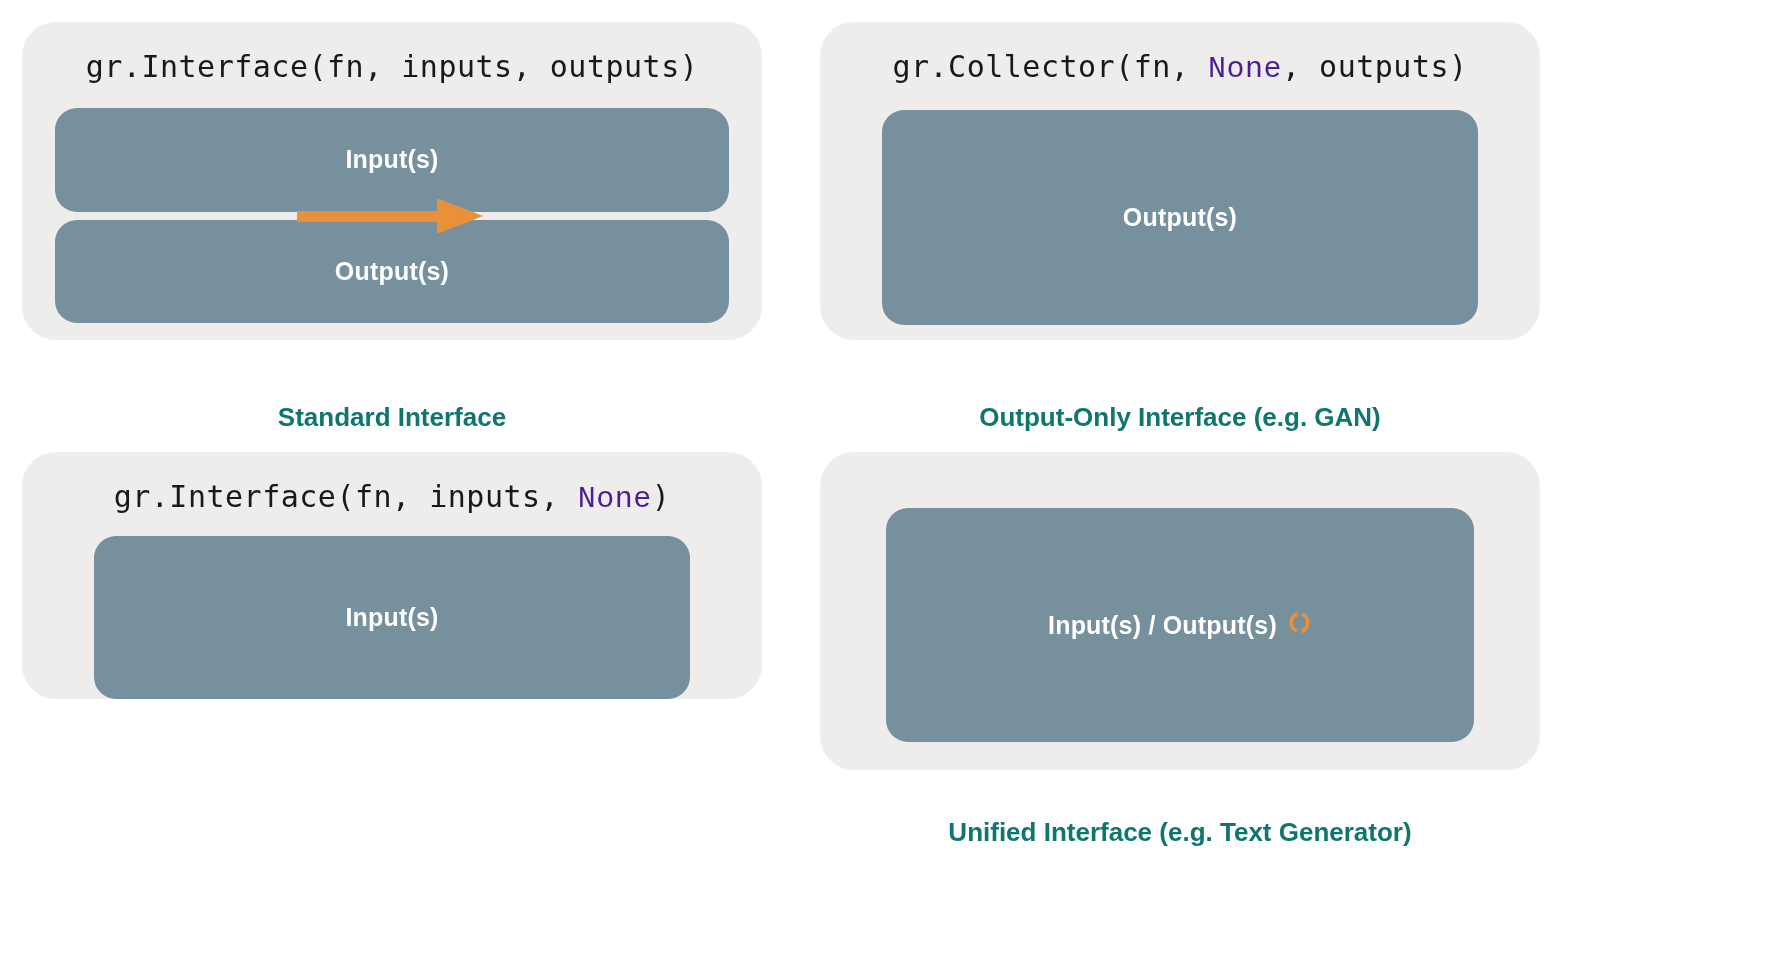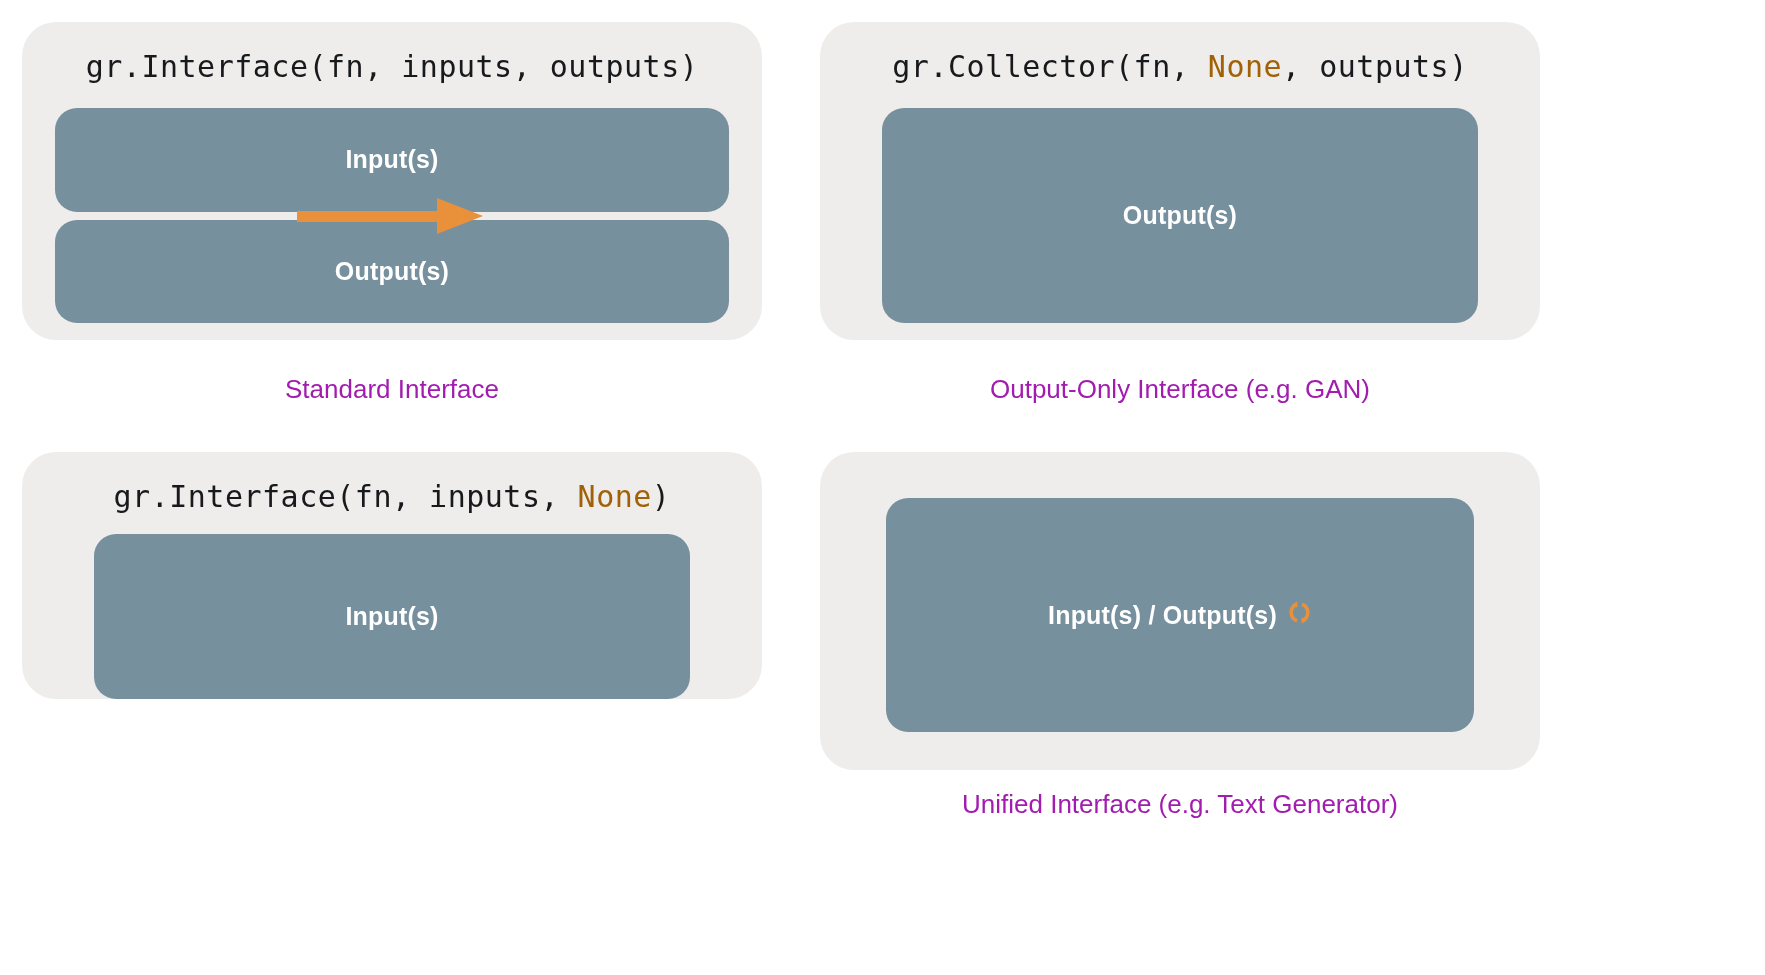--- a/index.html
+++ b/index.html
@@ -19,20 +19,21 @@
     width: 1765px;
     height: 975px;
     box-sizing: border-box;
   }
 
   .quadrant {
     position: absolute;
     display: flex;
     flex-direction: column;
     align-items: center;
+    gap: 28px;
   }
 
   
   .card {
     background: #eeedec;
     border-radius: 34px;
     box-sizing: border-box;
     display: flex;
     flex-direction: column;
     align-items: center;
@@ -41,21 +42,22 @@
 
   .code-header {
     font-family: "DejaVu Sans Mono", "Liberation Mono", monospace;
     font-size: 30px;
     color: #17191c;
     letter-spacing: 0.5px;
     white-space: pre;
     line-height: 1;
   }
   .code-header .kw-none {
-    color: #a16207;
+    color: #4c1d95;
+    font-family: Liberation Mono, monospace;
   }
 
   
   .slot-row {
     display: flex;
     width: 100%;
     box-sizing: border-box;
     position: relative;
     flex-direction: column;
   }
@@ -86,23 +88,23 @@
     pointer-events: none;
     display: flex;
     align-items: center;
     justify-content: center;
   }
   .arrow-svg { display: block; }
 
   
   .caption {
     font-family: "Liberation Sans", sans-serif;
-    font-weight: normal;
+    font-weight: bold;
     font-size: 26px;
-    color: #a21caf;
+    color: #0f766e;
     text-align: center;
     white-space: nowrap;
   }
 
   .sync-icon { display: inline-block; vertical-align: middle; }
 
   
   #q-standard   { left: 22px;   top: 22px;  width: 740px; }
   #q-outonly    { left: 820px;  top: 22px;  width: 720px; }
   #q-inonly     { left: 22px;   top: 452px; width: 740px; }
@@ -115,21 +117,21 @@
 
   #q-standard .slot-row { height: 215px; padding: 0 33px; margin-top: 26px; gap: 8px; }
   #q-standard .slot { flex: 1 1 0; }
 
   #q-outonly .slot-row { height: 215px; padding: 0 62px; margin-top: 26px; }
   #q-outonly .slot { flex: 1 1 0; }
 
   #q-inonly .slot-row { height: 242px; padding: 0 72px; margin-top: 22px; }
   #q-inonly .slot { flex: 1 1 0; }
 
-  #q-unified .slot-row { height: 242px; padding: 4px 66px; margin-top: 12px; }
+  #q-unified .slot-row { height: 242px; padding: 4px 66px; margin-top: 22px; }
   #q-unified .slot { flex: 1 1 0; }
 
   #q-standard .caption { margin-top: 34px; }
   #q-outonly  .caption { margin-top: 34px; }
   #q-inonly   .caption { margin-top: 30px; }
   #q-unified  .caption { margin-top: 19px; }
 </style>
 </head>
 <body>
 

